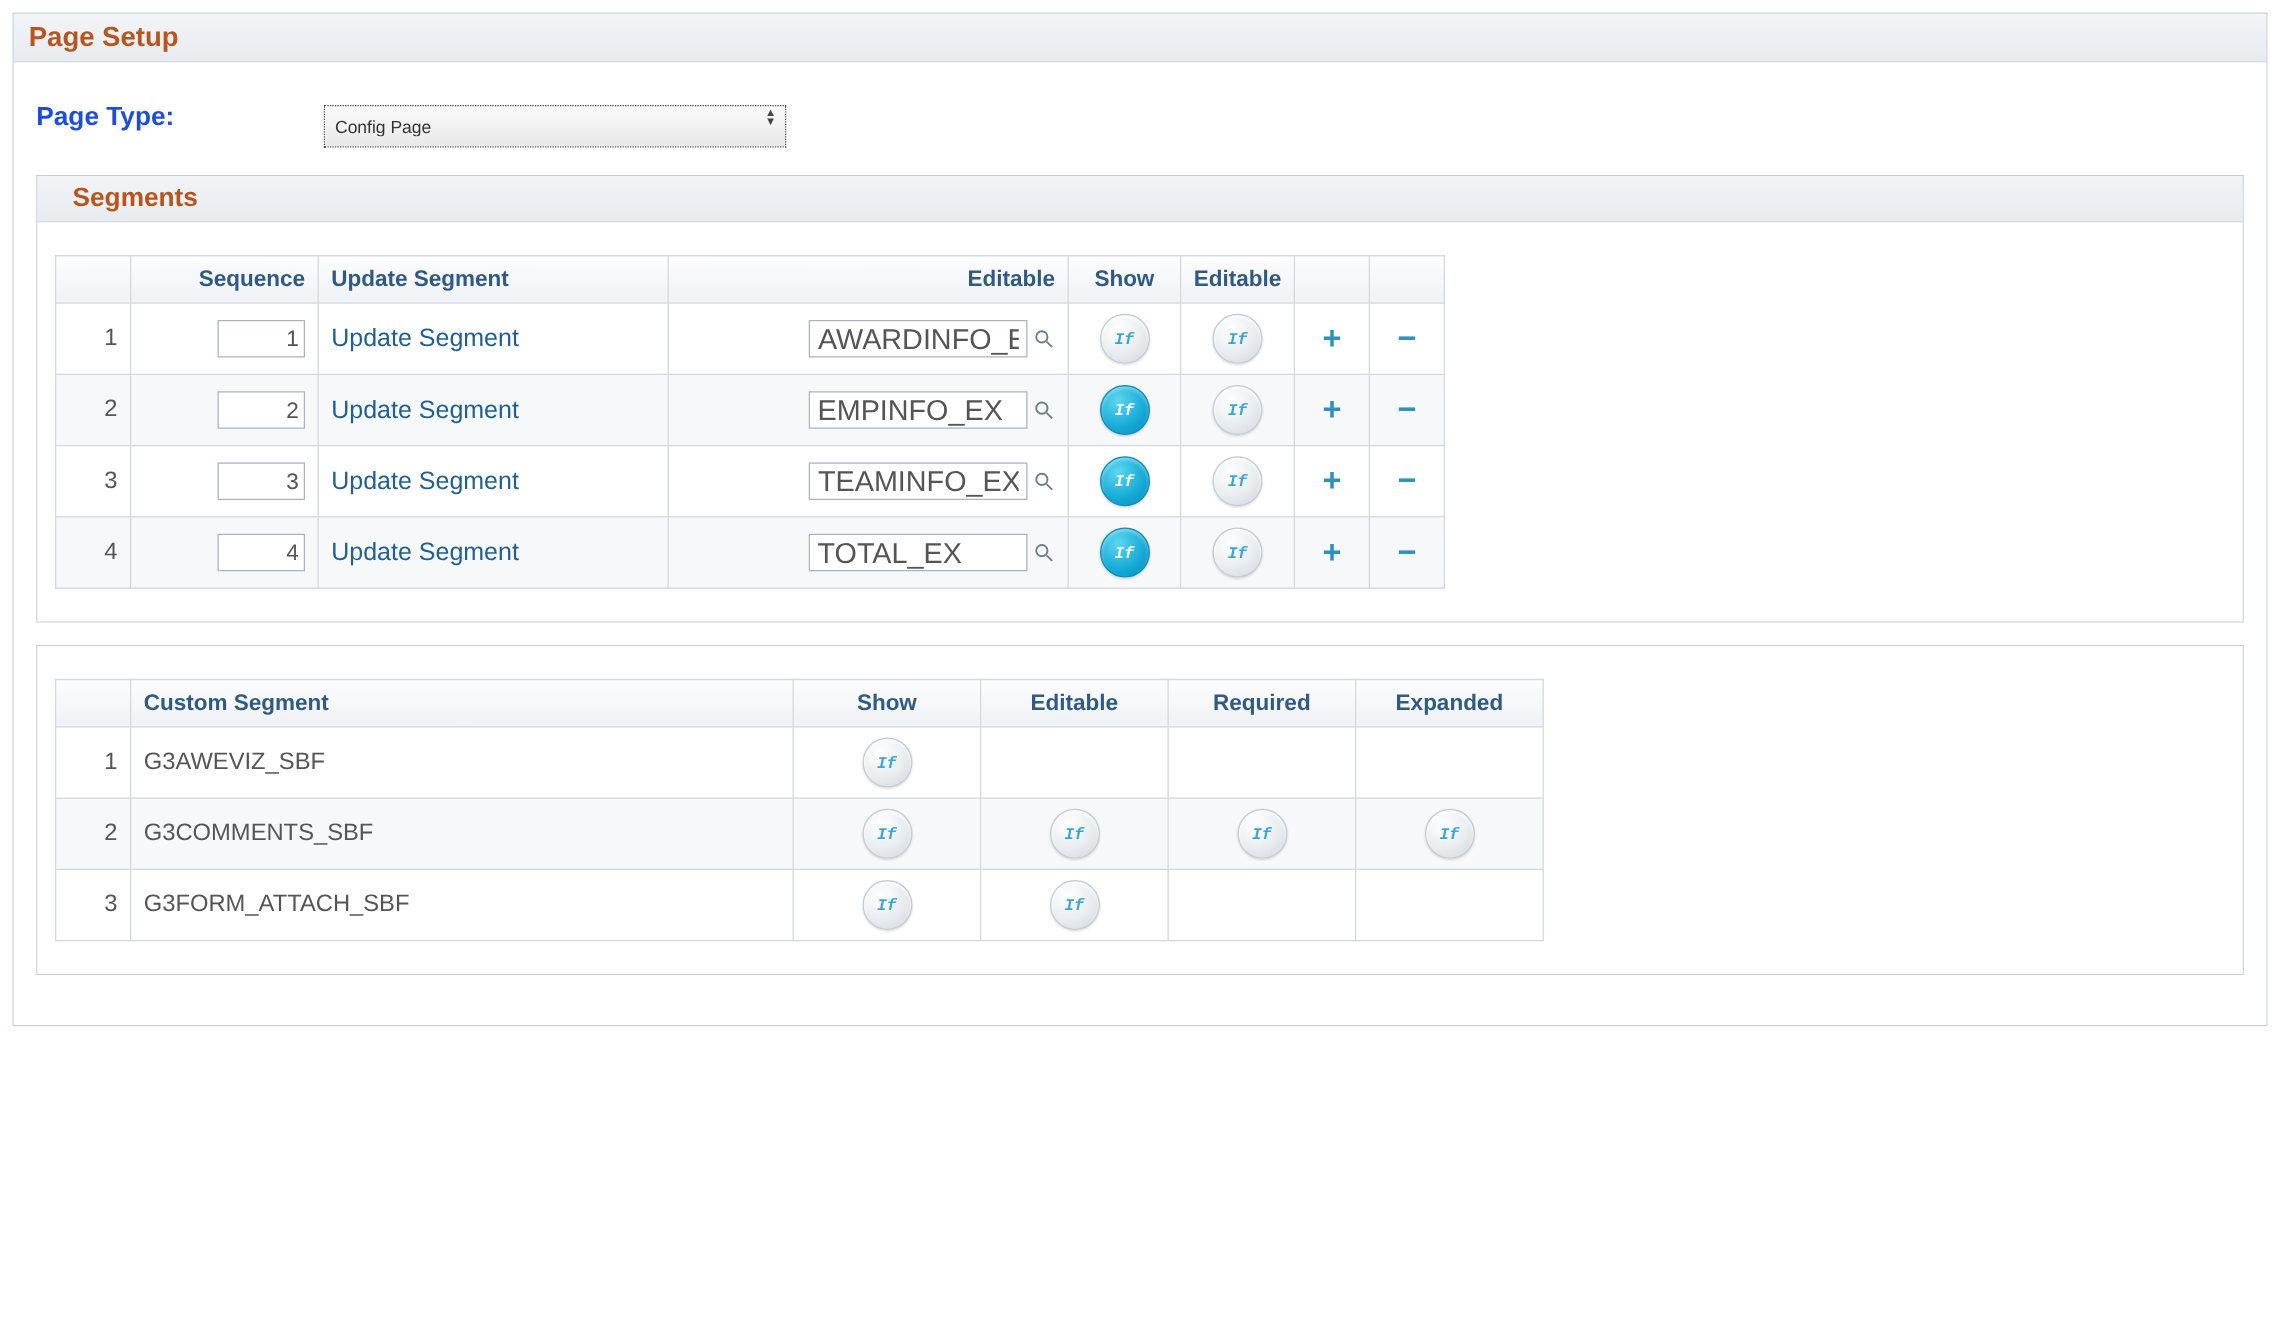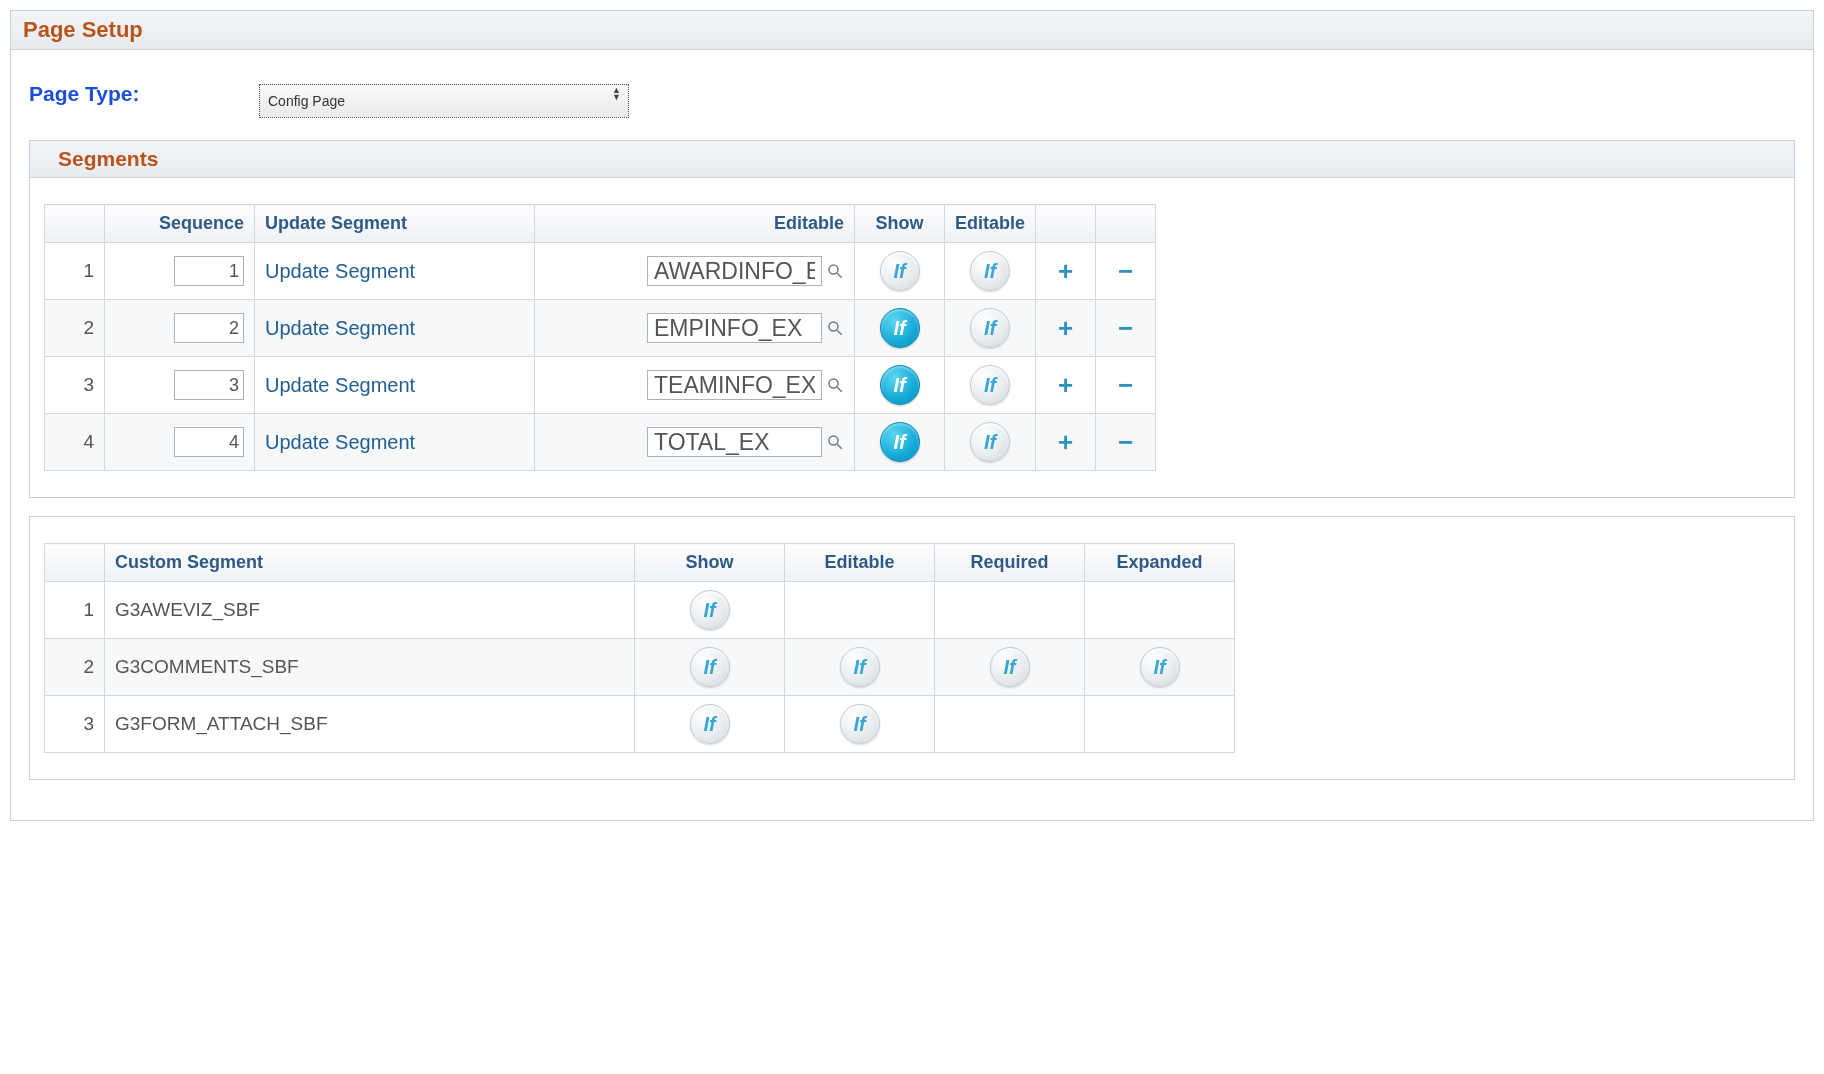--- a/index.html
+++ b/index.html
@@ -143,22 +143,22 @@
   }
   .if-badge {
     display: inline-flex;
     align-items: center;
     justify-content: center;
     width: 40px;
     height: 40px;
     border-radius: 50%;
     font-style: italic;
     font-weight: bold;
-    font-size: 20px;
-    font-family: Liberation Sans, sans-serif;
+    font-size: 13px;
+    font-family: Liberation Mono, monospace;
     cursor: pointer;
     text-align: center;
   }
   .if-badge.inactive {
     background: radial-gradient(circle at 35% 30%, #ffffff, #e8ecef 55%, #cfd5da);
     color: #3aa6d4;
     border: 1px solid #c4cbd2;
     box-shadow: inset 0 2px 3px rgba(255,255,255,.8), 0 1px 2px rgba(0,0,0,.15);
   }
   .if-badge.active {

